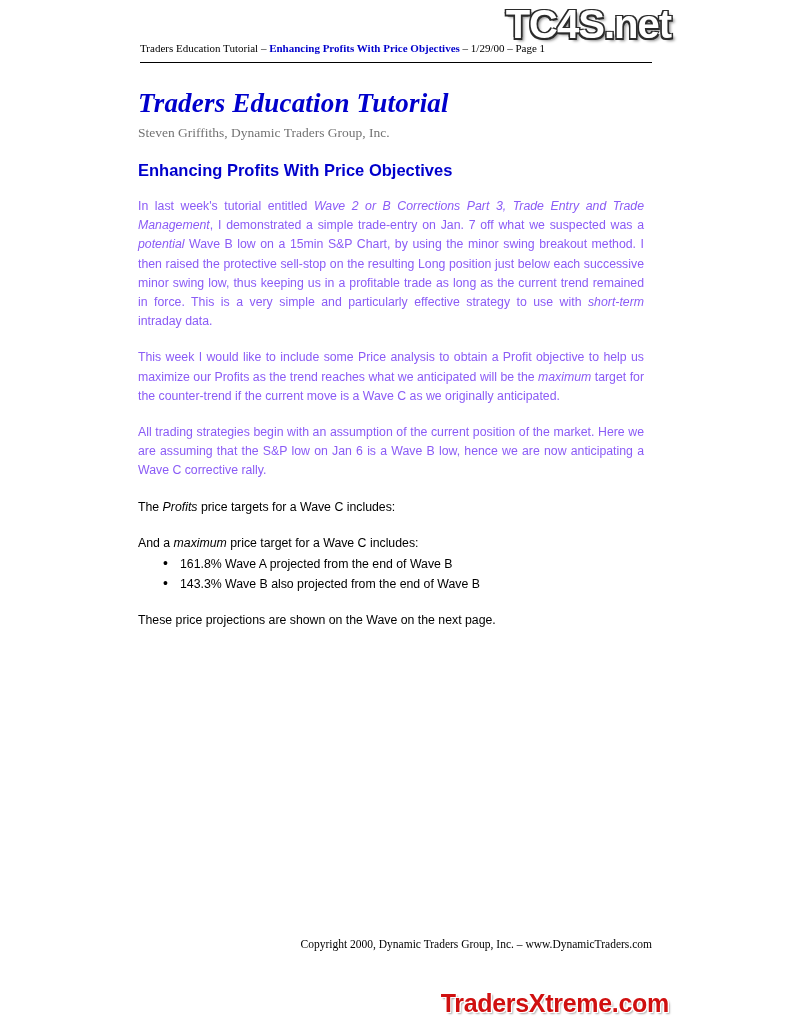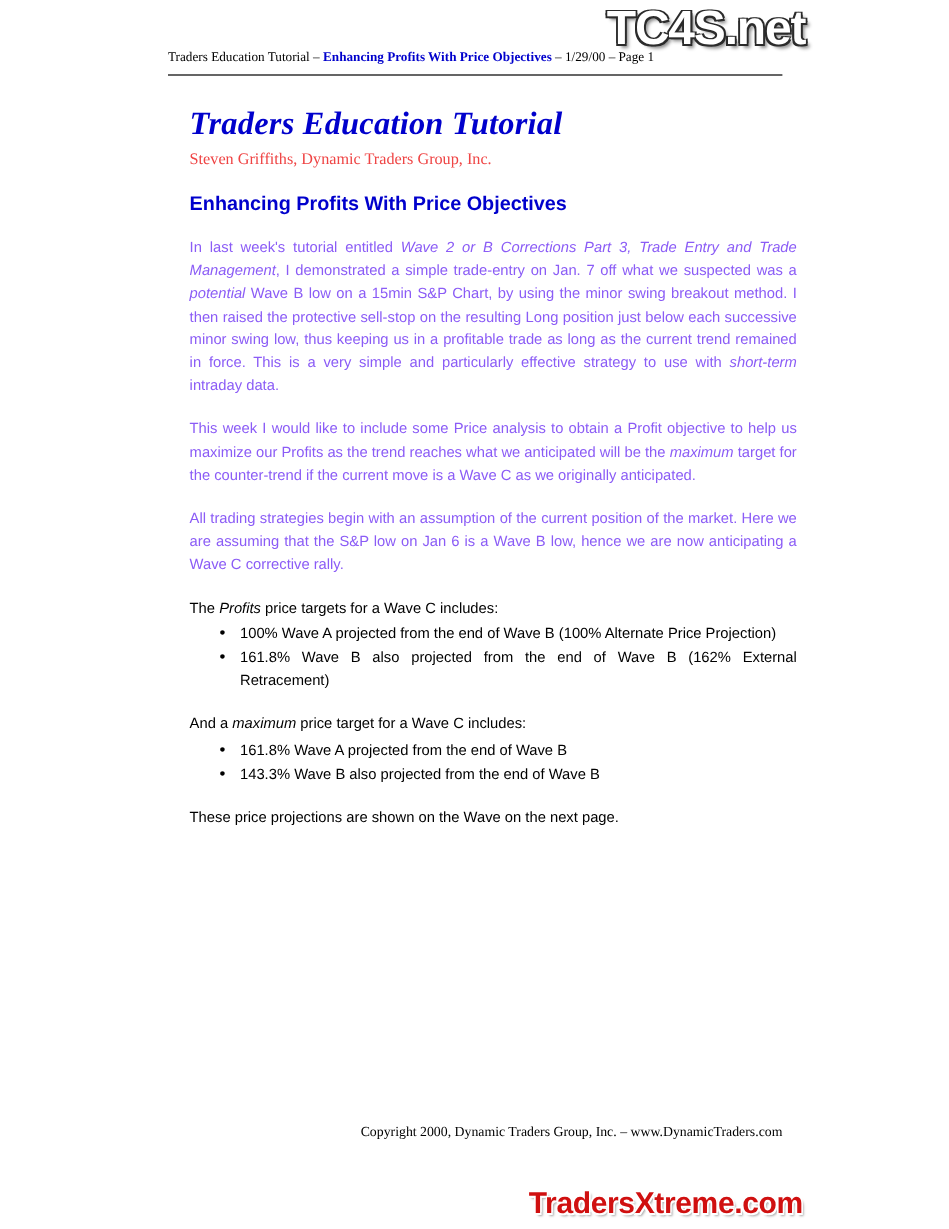--- a/index.html
+++ b/index.html
@@ -61,39 +61,39 @@
     left: 140px;
     width: 512px;
     height: 0;
     border-top: 1.5px solid #000000;
   }
 
   
   .content {
     position: absolute;
     top: 88px;
-    left: 158px;
+    left: 138px;
     width: 506px;
   }
 
   h1.doc-title {
     margin: 0;
     font-family: "Liberation Serif", serif;
     font-style: italic;
     font-weight: bold;
     font-size: 27px;
     color: #0000cc;
     letter-spacing: .2px;
   }
 
   .byline {
     margin-top: 6px;
     font-family: "Liberation Serif", serif;
     font-size: 13.5px;
-    color: #ef4444;
+    color: #737373;
   }
 
   h2.subtitle {
     margin: 20px 0 0 0;
     font-family: "Liberation Sans", sans-serif;
     font-weight: bold;
     font-size: 16.5px;
     color: #0000cc;
   }
 
@@ -210,24 +210,20 @@
     <h2 class="subtitle">Enhancing Profits With Price Objectives</h2>
 
     <p class="para"><span>In last week's tutorial entitled </span><em class="it">Wave 2 or B Corrections Part 3, Trade Entry and Trade Management</em><span>, I demonstrated a simple trade-entry on Jan. 7 off what we suspected was a </span><em class="it">potential</em><span> Wave B low on a 15min S&amp;P Chart, by using the minor swing breakout method. I then raised the protective sell-stop on the resulting Long position just below each successive minor swing low, thus keeping us in a profitable trade as long as the current trend remained in force. This is a very simple and particularly effective strategy to use with </span><em class="it">short-term</em><span> intraday data.</span></p>
 
     <p class="para"><span>This week I would like to include some Price analysis to obtain a Profit objective to help us maximize our Profits as the trend reaches what we anticipated will be the </span><em class="it">maximum</em><span> target for the counter-trend if the current move is a Wave C as we originally anticipated.</span></p>
 
     <p class="para">All trading strategies begin with an assumption of the current position of the market. Here we are assuming that the S&amp;P low on Jan 6 is a Wave B low, hence we are now anticipating a Wave C corrective rally.</p>
 
     <p class="lead"><span>The </span><em class="it">Profits</em><span> price targets for a Wave C includes:</span></p>
 
-    <ul class="bullets">
-      <li>100% Wave A projected from the end of Wave B (100% Alternate Price Projection)</li>
-      <li>161.8% Wave B also projected from the end of Wave B (162% External Retracement)</li>
-    </ul>
 
     <p class="lead"><span>And a </span><em class="it">maximum</em><span> price target for a Wave C includes:</span></p>
 
     <ul class="bullets">
       <li>161.8% Wave A projected from the end of Wave B</li>
       <li>143.3% Wave B also projected from the end of Wave B</li>
     </ul>
 
     <p class="lead">These price projections are shown on the Wave on the next page.</p>
   </div>

